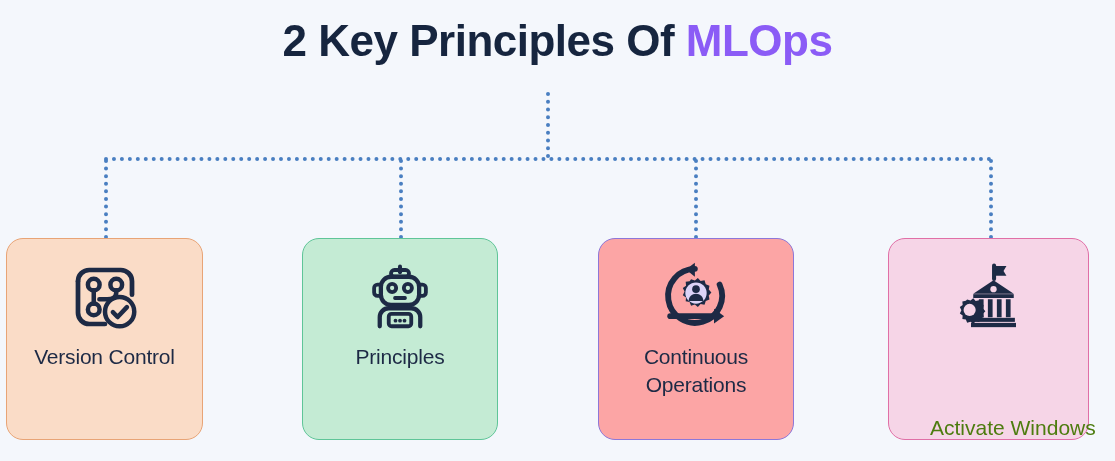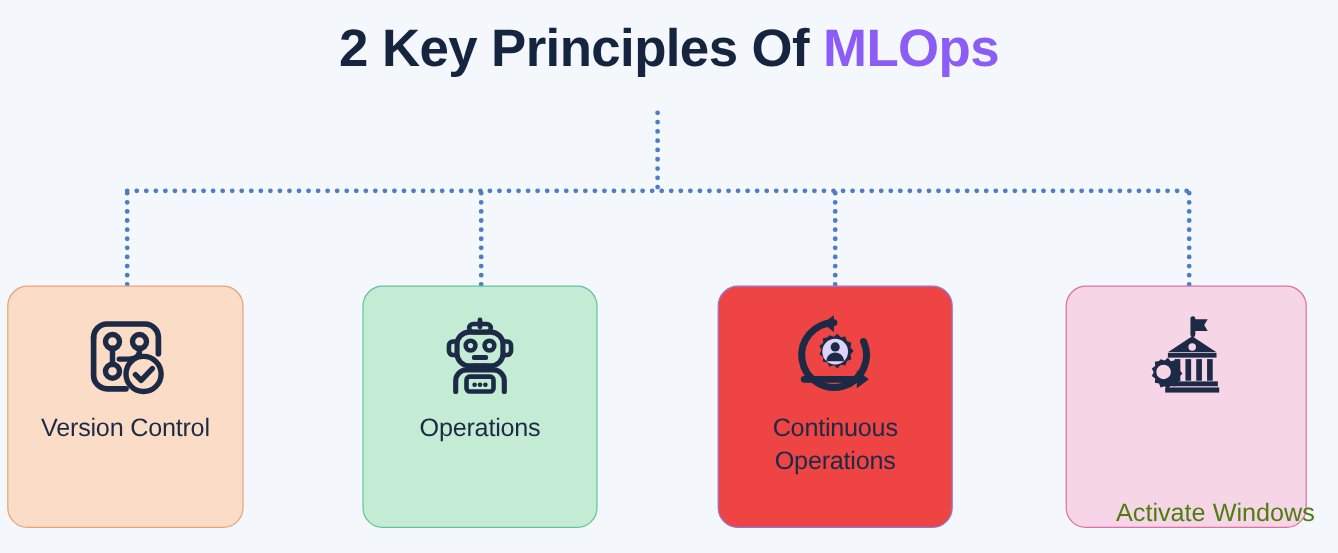--- a/index.html
+++ b/index.html
@@ -157,24 +157,24 @@
         <rect x="26" y="31" width="12" height="3.6" rx="1.4" fill="#1d2a45"></rect>
         <path d="M15 21h-3a3 3 0 0 0-3 3v4a3 3 0 0 0 3 3h3" stroke="#1d2a45" stroke-width="3.4" stroke-linejoin="round"></path>
         <path d="M49 21h3a3 3 0 0 1 3 3v4a3 3 0 0 1-3 3h-3" stroke="#1d2a45" stroke-width="3.4" stroke-linejoin="round"></path>
         <path d="M27 39h10" stroke="#1d2a45" stroke-width="3.4" stroke-linecap="round"></path>
         <path d="M14 58v-8a8 8 0 0 1 8-8h20a8 8 0 0 1 8 8v8" stroke="#1d2a45" stroke-width="3.8" stroke-linecap="round"></path>
         <rect x="22" y="47" width="20" height="11" rx="2.5" stroke="#1d2a45" stroke-width="3.4"></rect>
         <circle cx="28" cy="53" r="1.7" fill="#1d2a45"></circle>
         <circle cx="32" cy="53" r="1.7" fill="#1d2a45"></circle>
         <circle cx="36" cy="53" r="1.7" fill="#1d2a45"></circle>
       </svg>
-      <div class="card-label">Operations</div>
-    </div>
-
-    <div class="card card-3" style="background: #ef4444; border-color: rgb(141, 119, 216);">
+      <div class="card-label">Principles</div>
+    </div>
+
+    <div class="card card-3" style="background: #fca5a5; border-color: rgb(141, 119, 216);">
       <svg class="card-icon" viewBox="0 0 64 64" fill="none">
         <path d="M31 7a24 24 0 1 0 22 14" stroke="#1d2a45" stroke-width="5.2" stroke-linecap="round"></path>
         <path d="M31 1.5l-8 6 8 6.5z" fill="#1d2a45"></path>
         <path d="M9 49h42" stroke="#1d2a45" stroke-width="5" stroke-linecap="round"></path>
         <path d="M48 42.5l9 6.5-9 6.5z" fill="#1d2a45"></path>
         <path d="M31.5 14.5l3.3 1.1 2.6-2.2 2.4 2.6 3.4-.6 1.1 3.3 3.2 1.3-.6 3.4 2.3 2.6-2.3 2.6.6 3.4-3.2 1.3-1.1 3.3-3.4-.6-2.4 2.6-2.6-2.2-3.3 1.1-1.3-3.2-3.4-.6.3-3.4-2.8-2 1.5-3.1-1.5-3.1 2.8-2-.3-3.4 3.4-.6z" fill="#1d2a45" transform="translate(-4.5,1.5) scale(1.02)"></path>
         <circle cx="32" cy="28.5" r="9.5" fill="#dcd3f7"></circle>
         <circle cx="32" cy="25" r="3.4" fill="#1d2a45"></circle>
         <path d="M25.5 35.5c0-3.8 2.9-6.4 6.5-6.4s6.5 2.6 6.5 6.4z" fill="#1d2a45"></path>
       </svg>

